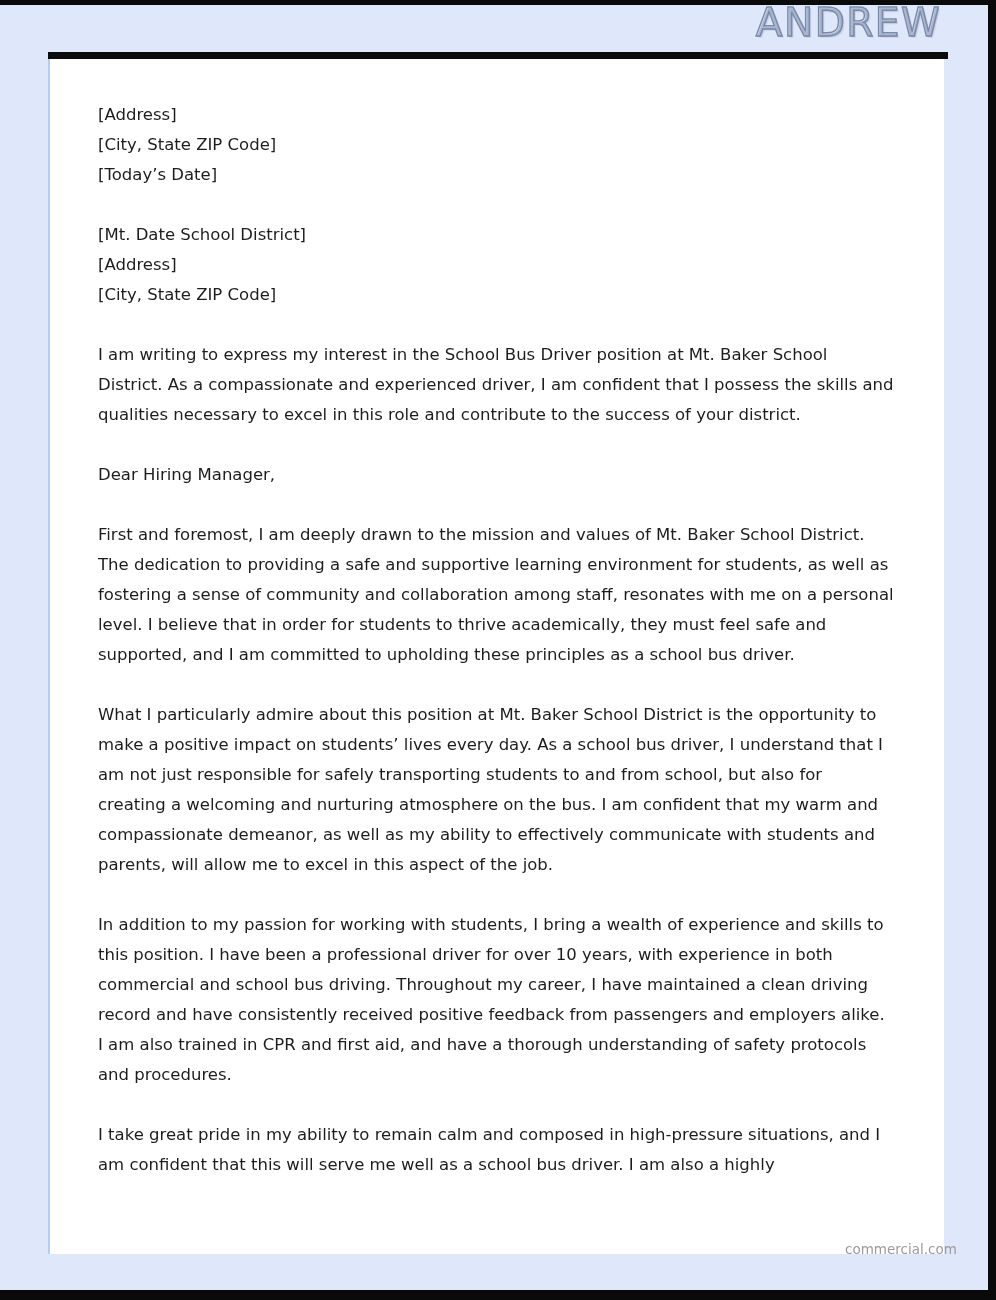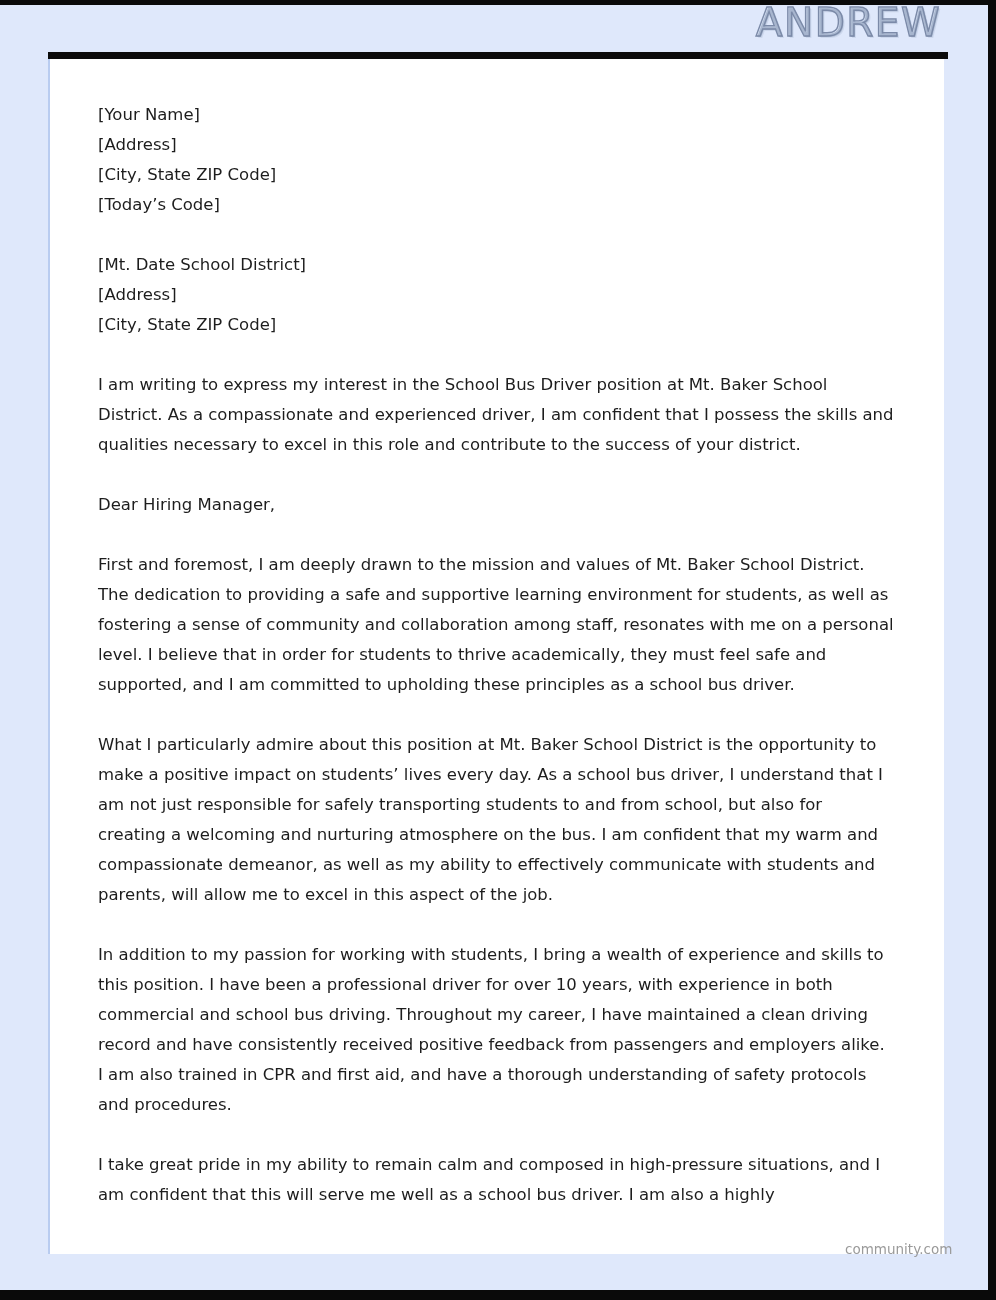--- a/index.html
+++ b/index.html
@@ -140,35 +140,34 @@
   <div class="doc-name">ANDREW</div>
 </div>
 
 <div id="page-topbar"></div>
 
 <div id="page"></div>
 
 <div id="letter">
 
   <div class="block">
-    <span class="line">[Your Name]</span>
     <span class="line">[Address]</span>
     <span class="line">[City, State ZIP Code]</span>
-    <span class="line">[Today’s Code]</span>
+    <span class="line">[Today’s Date]</span>
   </div>
 
   <div class="block">
     <span class="line">[Mt. Date School District]</span>
     <span class="line">[Address]</span>
     <span class="line">[City, State ZIP Code]</span>
   </div>
 
   <p>I am writing to express my interest in the School Bus Driver position at Mt. Baker School District. As a compassionate and experienced driver, I am confident that I possess the skills and qualities necessary to excel in this role and contribute to the success of your district.</p>
 
   <p>Dear Hiring Manager,</p>
   <p>First and foremost, I am deeply drawn to the mission and values of Mt. Baker School District. The dedication to providing a safe and supportive learning environment for students, as well as fostering a sense of community and collaboration among staff, resonates with me on a personal level. I believe that in order for students to thrive academically, they must feel safe and supported, and I am committed to upholding these principles as a school bus driver.</p>
   <p>What I particularly admire about this position at Mt. Baker School District is the opportunity to make a positive impact on students’ lives every day. As a school bus driver, I understand that I am not just responsible for safely transporting students to and from school, but also for creating a welcoming and nurturing atmosphere on the bus. I am confident that my warm and compassionate demeanor, as well as my ability to effectively communicate with students and parents, will allow me to excel in this aspect of the job.</p>
   <p>In addition to my passion for working with students, I bring a wealth of experience and skills to this position. I have been a professional driver for over 10 years, with experience in both commercial and school bus driving. Throughout my career, I have maintained a clean driving record and have consistently received positive feedback from passengers and employers alike. I am also trained in CPR and first aid, and have a thorough understanding of safety protocols and procedures.</p>
   <p>I take great pride in my ability to remain calm and composed in high-pressure situations, and I am confident that this will serve me well as a school bus driver. I am also a highly</p>
 
 </div>
 
-<div id="watermark">community.com</div>
+<div id="watermark">commercial.com</div>
 
 </body></html>

